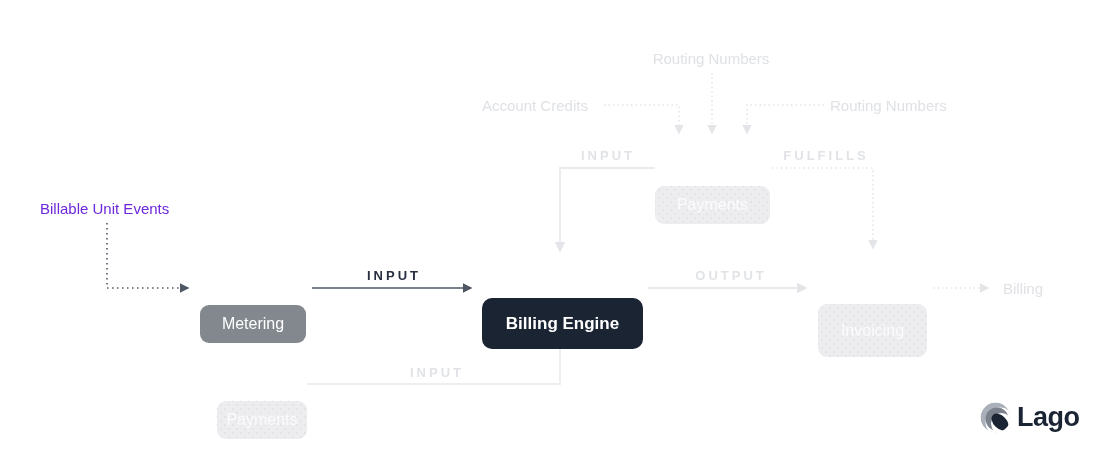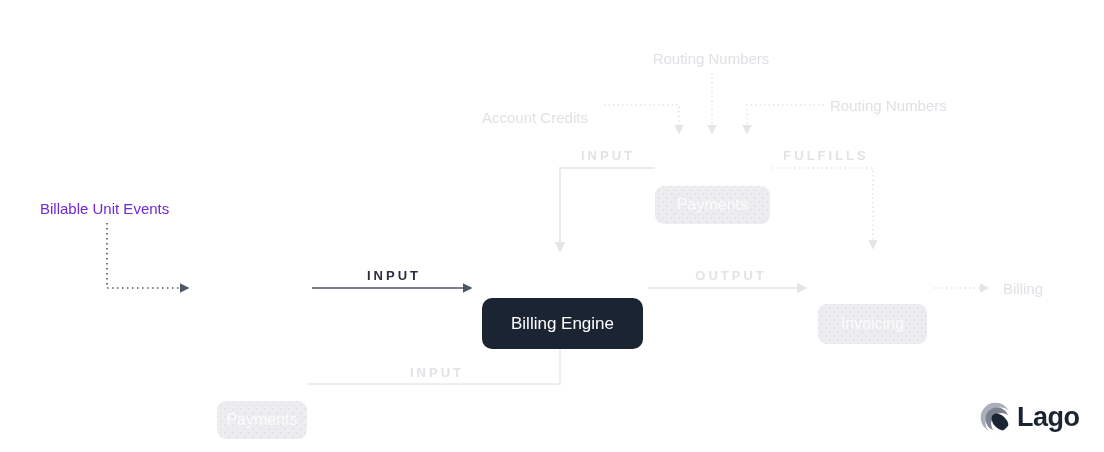--- a/index.html
+++ b/index.html
@@ -109,42 +109,43 @@
 
     <path d="M604 105 L679 105 L679 133" fill="none" stroke="#e3e5e8" stroke-width="1.6" stroke-dasharray="1.5 3" marker-end="url(#ah-light)"></path>
 
     <path d="M712 73 L712 133" fill="none" stroke="#e3e5e8" stroke-width="1.6" stroke-dasharray="1.5 3" marker-end="url(#ah-light)"></path>
 
     <path d="M824 105 L747 105 L747 133" fill="none" stroke="#e3e5e8" stroke-width="1.6" stroke-dasharray="1.5 3" marker-end="url(#ah-light)"></path>
 
     <path d="M933 288 L988 288" fill="none" stroke="#e3e5e8" stroke-width="1.6" stroke-dasharray="1.5 3" marker-end="url(#ah-light)"></path>
   </svg>
 
+  <div class="node node-gray" style="left:200px; top:269px; width:106px; height:38px;">Metering</div>
 
-  <div class="node node-dark" style="left:482px; top:262px; width:161px; height:51px;">Billing Engine</div>
+  <div class="node node-dark" style="left:482px; top:262px; width:161px; height:51px;font-weight:bold;">Billing Engine</div>
 
   <div class="node node-faded" style="left:655px; top:150px; width:115px; height:38px;">Payments</div>
 
-  <div class="node node-faded" style="left:818px; top:268px; width:109px; height:40px;">Invoicing</div>
+  <div class="node node-faded" style="left:818px; top:268px; width:109px; height:53px;">Invoicing</div>
 
   <div class="node node-faded" style="left:217px; top:365px; width:90px; height:38px;">Payments</div>
 
   <div class="edge-label edge-label-dark" style="left:394px; top:275px;">INPUT</div>
 
   <div class="edge-label edge-label-faded" style="left:608px; top:155px;">INPUT</div>
 
   <div class="edge-label edge-label-faded" style="left:826px; top:155px;">FULFILLS</div>
 
   <div class="edge-label edge-label-faded" style="left:731px; top:275px;">OUTPUT</div>
 
   <div class="edge-label edge-label-faded" style="left:437px; top:372px;">INPUT</div>
 
   <div class="free-label free-label-dark" style="left:40px; top:200px;">Billable Unit Events</div>
 
-  <div class="free-label free-label-faded" style="left:482px; top:97px;margin-top:12px;">Account Credits</div>
+  <div class="free-label free-label-faded" style="left:482px; top:97px;">Account Credits</div>
 
   <div class="free-label free-label-faded" style="left:711px; top:50px; transform:translateX(-50%);">Routing Numbers</div>
 
   <div class="free-label free-label-faded" style="left:830px; top:97px;">Routing Numbers</div>
 
   <div class="free-label free-label-faded" style="left:1003px; top:280px;">Billing</div>
 
   <div class="logo">
     <span style="display:inline-flex;">
       <svg width="31" height="31" viewBox="0 0 31 31">

